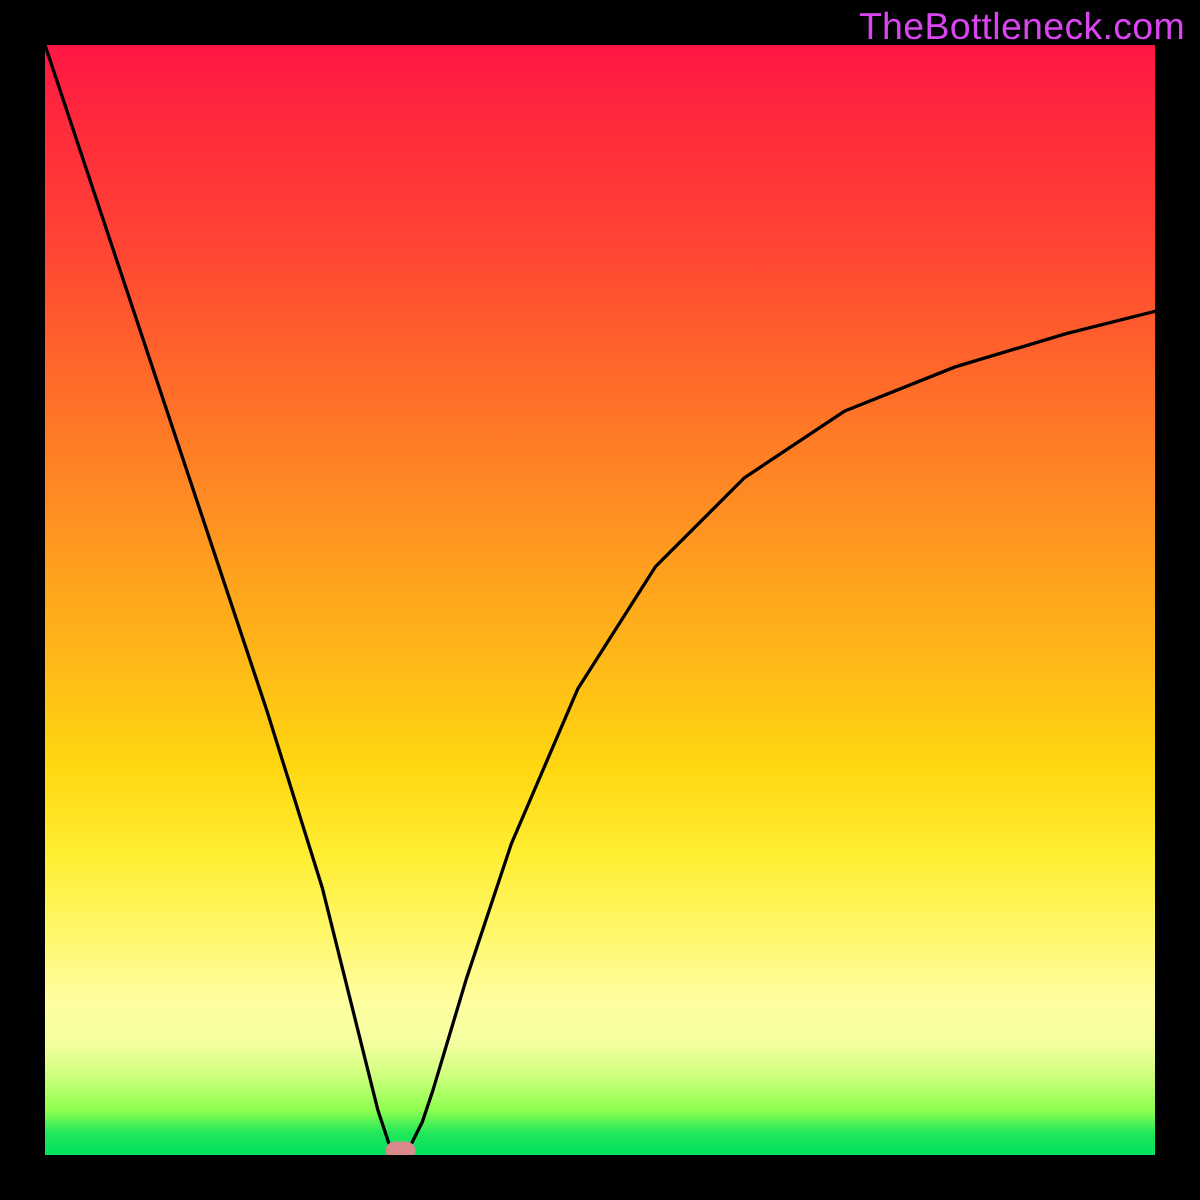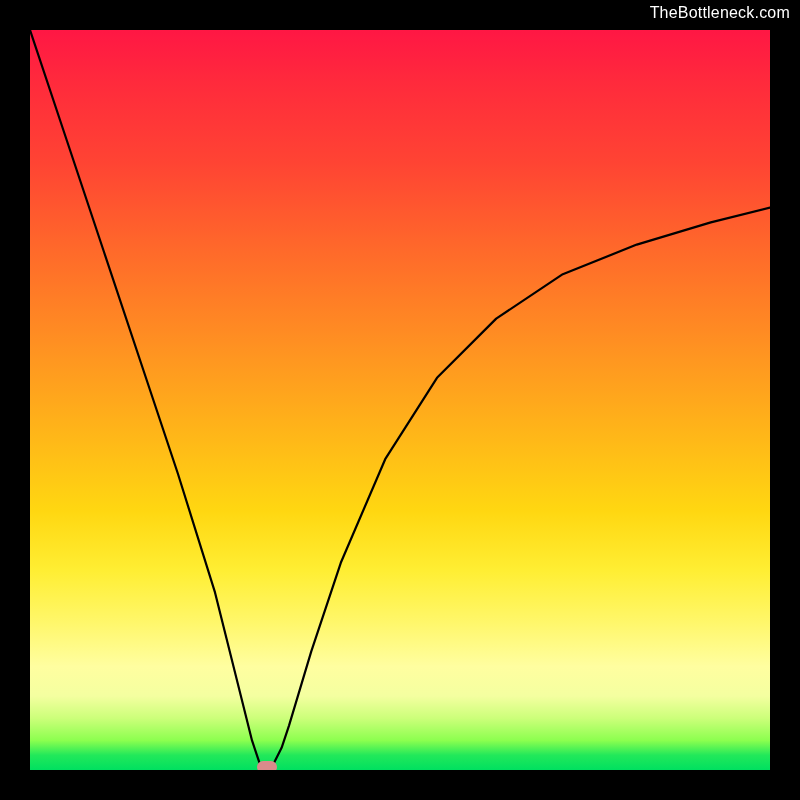--- a/index.html
+++ b/index.html
@@ -64,22 +64,22 @@
     width: 20px;
     height: 12px;
     border-radius: 7px;
     background: #d98b8b;
     transform: translate(-50%, -50%);
   }
   .watermark {
     position: absolute;
     top: 4px;
     right: 10px;
-    color: #ffffff;
-    font-size: 16px;
+    color: #d946ef;
+    font-size: 25px;
     letter-spacing: 0.2px;
     user-select: none;
   }
 </style>
 </head>
 <body>
 
 <div class="stage">
   <div class="watermark">TheBottleneck.com</div>
 

